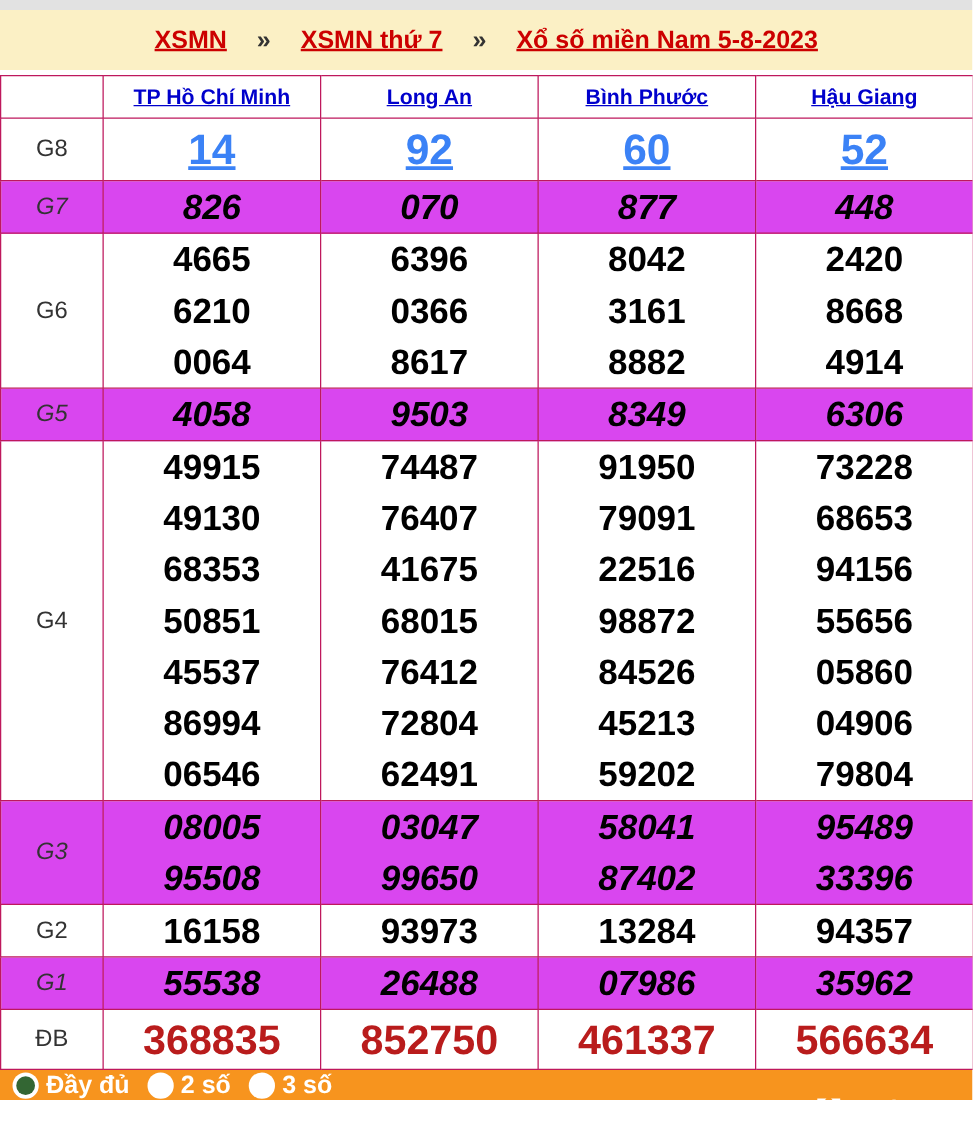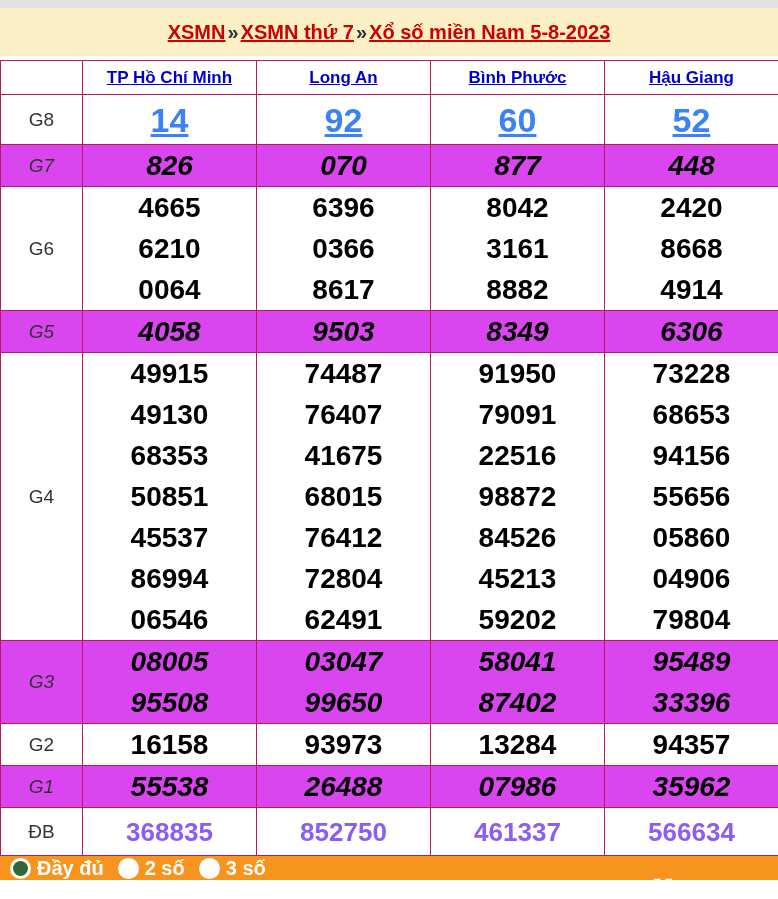--- a/index.html
+++ b/index.html
@@ -7,21 +7,21 @@
   body {
     font-family:"Liberation Sans", sans-serif;
     background:#ffffff;
     width:778px; height:899px;
     overflow:hidden;
   }
   .top-strip { height:8px; background:#e2e2e2; }
   .breadcrumb-bar {
     height:48px; background:#fbf0c5;
     display:flex; align-items:center; justify-content:center;
-    gap:2px; font-size:20px; font-weight:bold;
+    gap:24px; font-size:20px; font-weight:bold;
   }
   .breadcrumb-bar a {
     color:#cc0000; text-decoration:underline; cursor:pointer;
   }
   .crumb-sep { color:#333333; }
   .gap { height:4px; background:#ffffff; }
 
   table.results {
     width:778px; border-collapse:collapse; table-layout:fixed;
   }
@@ -37,21 +37,21 @@
   }
   td.prize-label { font-size:19px; color:#333333; font-weight:normal; }
   .num {
     font-weight:bold; font-size:28px; color:#000000;
     line-height:41px; letter-spacing:0px;
   }
   tr.striped { background:#d946ef;font-style:italic; }
   tr.row-G8 { height:50px;margin-top:33px; }
   tr.row-G8 .num { font-size:34px; color:#3b82f6; line-height:48px;text-decoration:underline; }
   tr.row-DB { height:48px; }
-  tr.row-DB .num { font-size:26px; color:#8b5cf6; line-height:46px; }
+  tr.row-DB .num { font-size:33px; color:#b91c1c; line-height:46px; }
   tr.single { height:42px; }
 
   .footer-bar {
     height:24px; background:#f7941e;
     display:flex; align-items:center;
     padding:0 10px; color:#ffffff;
   }
   .opts { display:flex; align-items:center; gap:14px; flex:1; }
   .opt { display:flex; align-items:center; gap:6px; cursor:pointer; }
   .opt-label { font-size:20px; font-weight:bold; color:#ffffff; }

